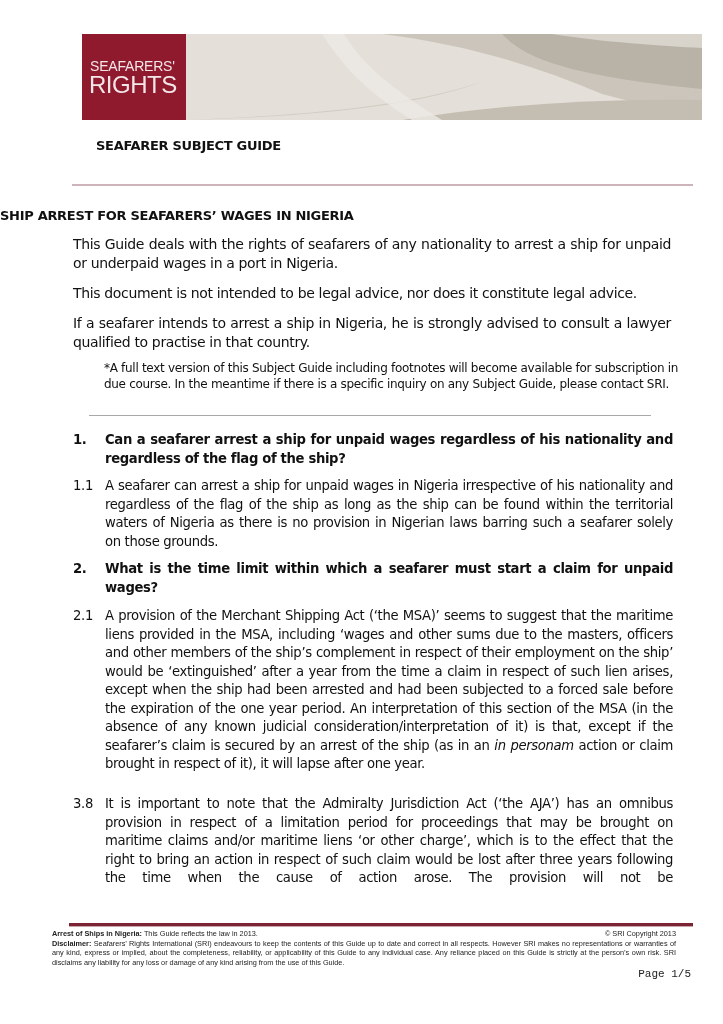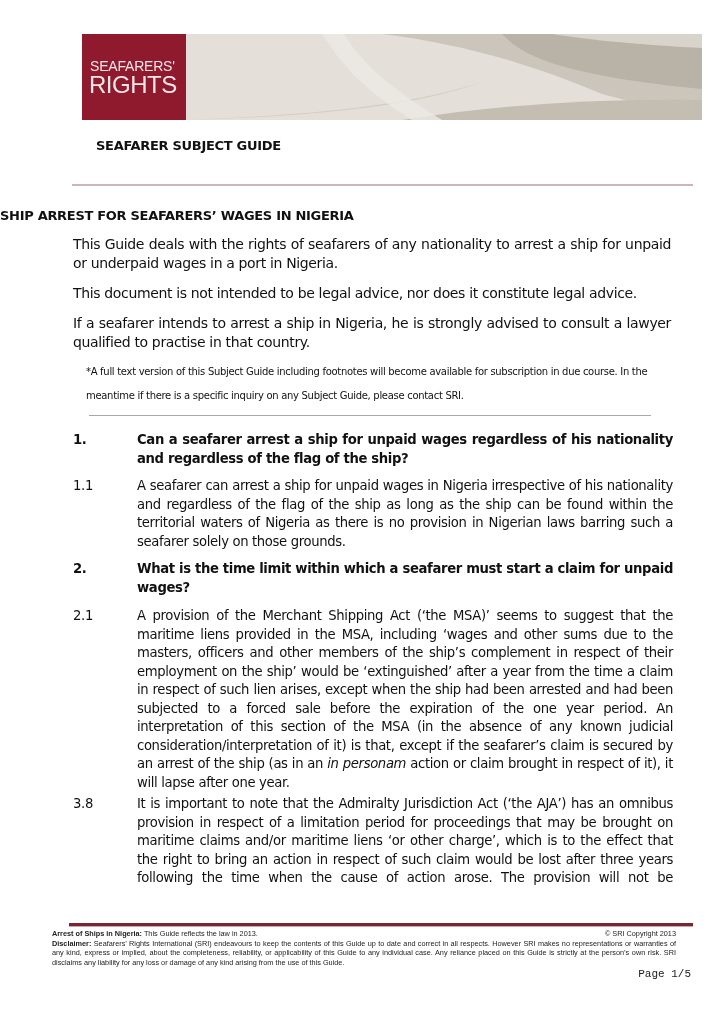--- a/index.html
+++ b/index.html
@@ -11,26 +11,26 @@
     .logo-line2 { position: absolute; left: 7px; top: 39px; font-family: "Liberation Sans", sans-serif; font-size: 24px; letter-spacing: -0.5px; line-height: 24px; }
     .tagline { position: absolute; left: 118px; top: 23px; color: #8c3a4a; font-family: "Liberation Sans", sans-serif; font-size: 11.5px; line-height: 14.5px; }
     .tagline div { white-space: nowrap; }
     .tagline .spaced { letter-spacing: 1.2px; }
 
     .guide-label { position: absolute; left: 73px; top: 138px; font-family: "DejaVu Sans", sans-serif; font-weight: bold; font-size: 13px; letter-spacing: -0.3px; margin-left: 23px; }
     .rule-top { position: absolute; left: 72px; top: 184px; width: 621px; height: 2px; background: #cdb4ba; }
     .doc-title { position: absolute; left: 0; top: 208px; width: 723px; text-align: left; font-weight: bold; font-size: 13px; letter-spacing: -0.3px; }
 
     .para { position: absolute; left: 73px; width: 598px; font-size: 14px; line-height: 19px; letter-spacing: -0.35px; text-align: justify; }
-    .note { position: absolute; left: 86px; width: 575px; font-size: 10px; line-height: 24px; letter-spacing: -0.3px; }
+    .note { position: absolute; left: 104px; width: 575px; font-size: 12px; line-height: 16px; letter-spacing: -0.3px; }
     .rule-mid { position: absolute; left: 89px; top: 415px; width: 562px; height: 1px; background: #a8a8a8; }
 
     .item { position: absolute; left: 73px; width: 600px; font-size: 13.2px; line-height: 18.5px; letter-spacing: -0.35px; }
     .item .num { position: absolute; left: 0; top: 0; }
-    .item .txt { margin-left: 64px; text-align: justify; text-align-last: auto; }
+    .item .txt { margin-left: 32px; text-align: justify; text-align-last: auto; }
     .item.heading { font-weight: bold; }
     .item .txt em { font-style: italic; }
 
     .footer-rule { position: absolute; left: 69px; top: 923px; width: 624px; height: 3px; background: #7a2434; border-bottom: 1px solid #c9a5ac; }
     .footer { position: absolute; left: 52px; top: 929px; width: 624px; font-family: "Liberation Sans", sans-serif; font-size: 7.3px; line-height: 9.6px; color: #222; }
     .footer b { font-weight: bold; }
     .footer .copy { position: absolute; right: 0; top: 0; }
     .page-num { position: absolute; right: 32px; top: 968px; font-family: Liberation Mono, monospace; font-size: 11px; color: #222; }
   </style>
 </head>

